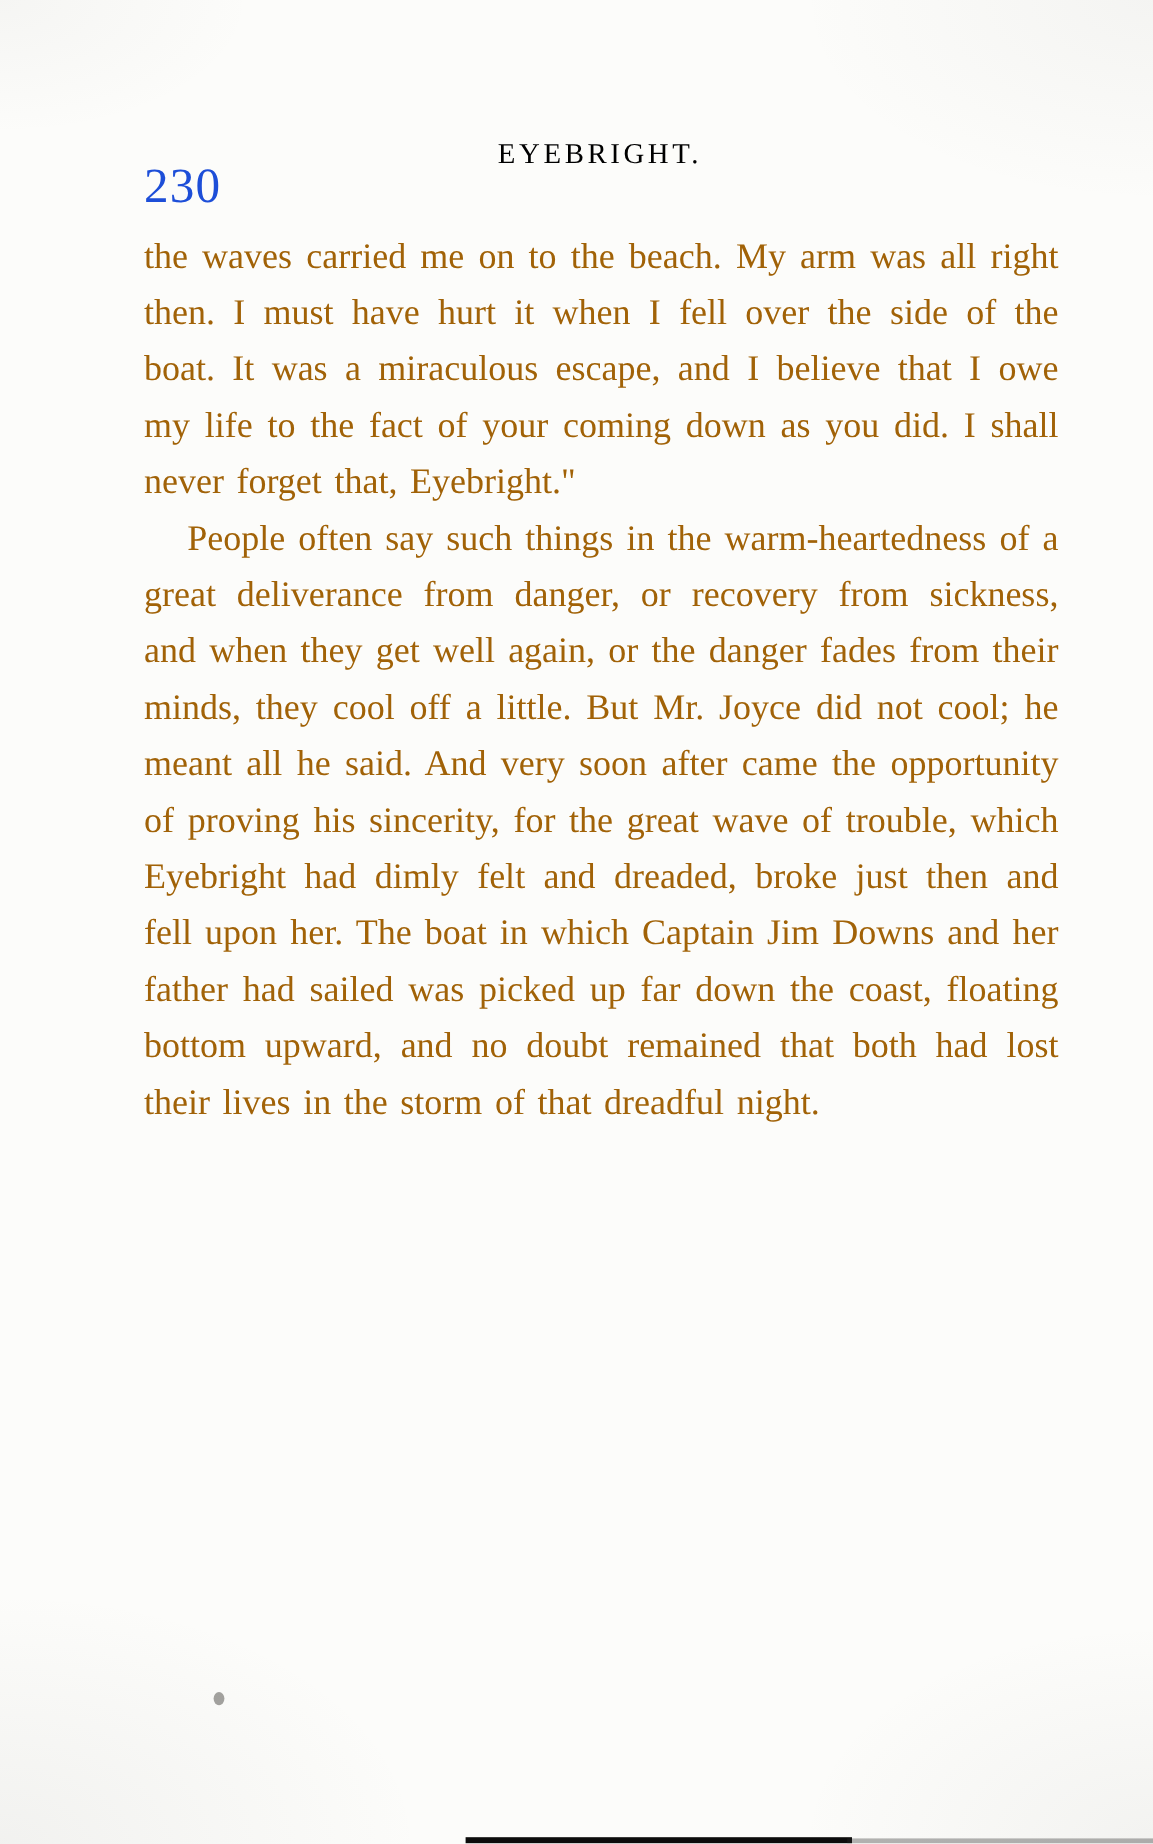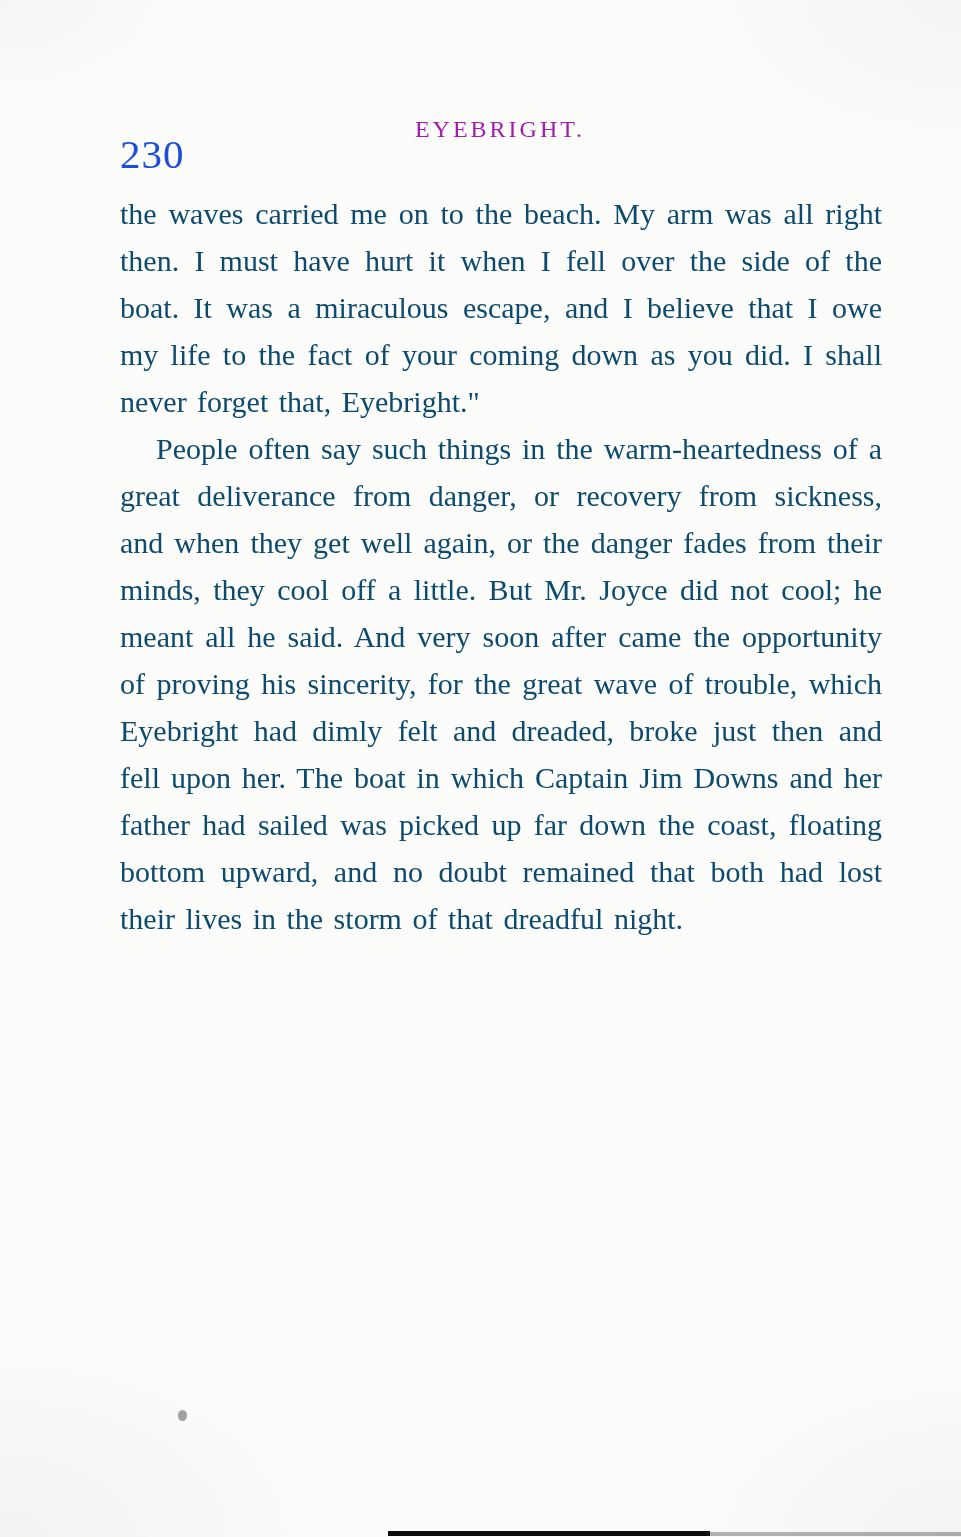--- a/index.html
+++ b/index.html
@@ -40,32 +40,32 @@
     color: #1d4ed8;
   }
   .running-title {
     position: absolute;
     left: 0;
     right: 0;
     top: 4px;
     text-align: center;
     font-size: 24px;
     letter-spacing: 3px;
-    color: #a21caf;
+    color: #000000;
   }
   .body-text {
     position: absolute;
     top: 190px;
     left: 120px;
     width: 762px;
     font-size: 30px;
     line-height: 47px;
     text-align: justify;
     word-spacing: 3px;
-    color: #0c4a6e;
+    color: #a16207;
   }
   .para {
     margin: 0;
     padding: 0;
   }
   .para.indent {
     text-indent: 36px;
   }
   .speck {
     position: absolute;

